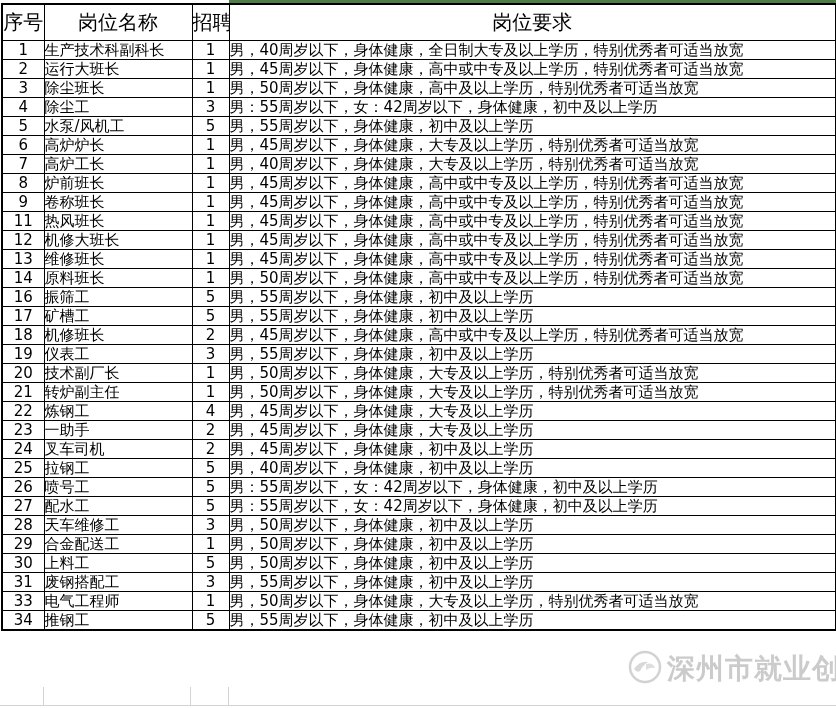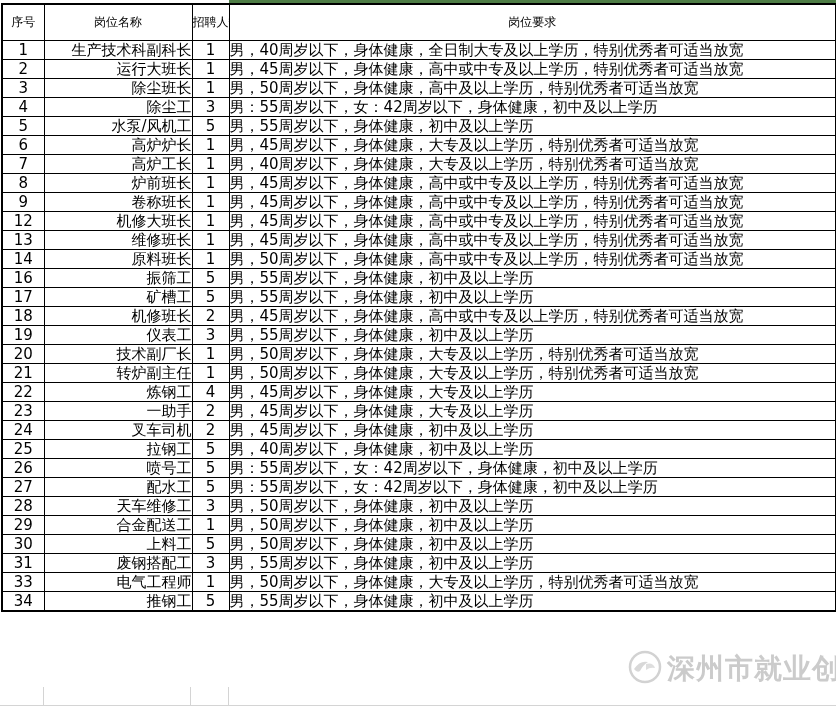--- a/index.html
+++ b/index.html
@@ -30,38 +30,38 @@
     overflow:hidden;
     white-space:nowrap;
     font-weight:normal;
   }
   col.c-no{width:42px;}
   col.c-name{width:148px;}
   col.c-count{width:37px;}
   col.c-req{width:607px;}
   tr.head{height:36px;}
   tr.head th{
-    font-size:12px;
+    font-size:20px;
     text-align:center;
     vertical-align:middle;
     line-height:18px;
   }
   th.th-count{
     white-space:normal;
     word-break:break-all;
     padding:0 2px;
   }
   tbody tr{height:19px;}
   tbody td{
     font-size:15px;
     line-height:18px;
     vertical-align:middle;
   }
   td.no,td.count{text-align:center;}
-  td.name{text-align:right;}
+  td.name{text-align:left;}
   td.req{text-align:left;padding-left:3px;}
   .watermark{
     position:absolute;
     left:626px;top:648px;
     display:flex;
     align-items:center;
     gap:3px;
     opacity:0.68;
     z-index:5;
     pointer-events:none;
@@ -148,20 +148,26 @@
     <td class="count">1</td>
     <td class="req">男，45周岁以下，身体健康，高中或中专及以上学历，特别优秀者可适当放宽</td>
   </tr>
       <tr>
     <td class="no">9</td>
     <td class="name">卷称班长</td>
     <td class="count">1</td>
     <td class="req">男，45周岁以下，身体健康，高中或中专及以上学历，特别优秀者可适当放宽</td>
   </tr>
       <tr>
+    <td class="no">11</td>
+    <td class="name">热风班长</td>
+    <td class="count">1</td>
+    <td class="req">男，45周岁以下，身体健康，高中或中专及以上学历，特别优秀者可适当放宽</td>
+  </tr>
+      <tr>
     <td class="no">12</td>
     <td class="name">机修大班长</td>
     <td class="count">1</td>
     <td class="req">男，45周岁以下，身体健康，高中或中专及以上学历，特别优秀者可适当放宽</td>
   </tr>
       <tr>
     <td class="no">13</td>
     <td class="name">维修班长</td>
     <td class="count">1</td>
     <td class="req">男，45周岁以下，身体健康，高中或中专及以上学历，特别优秀者可适当放宽</td>

